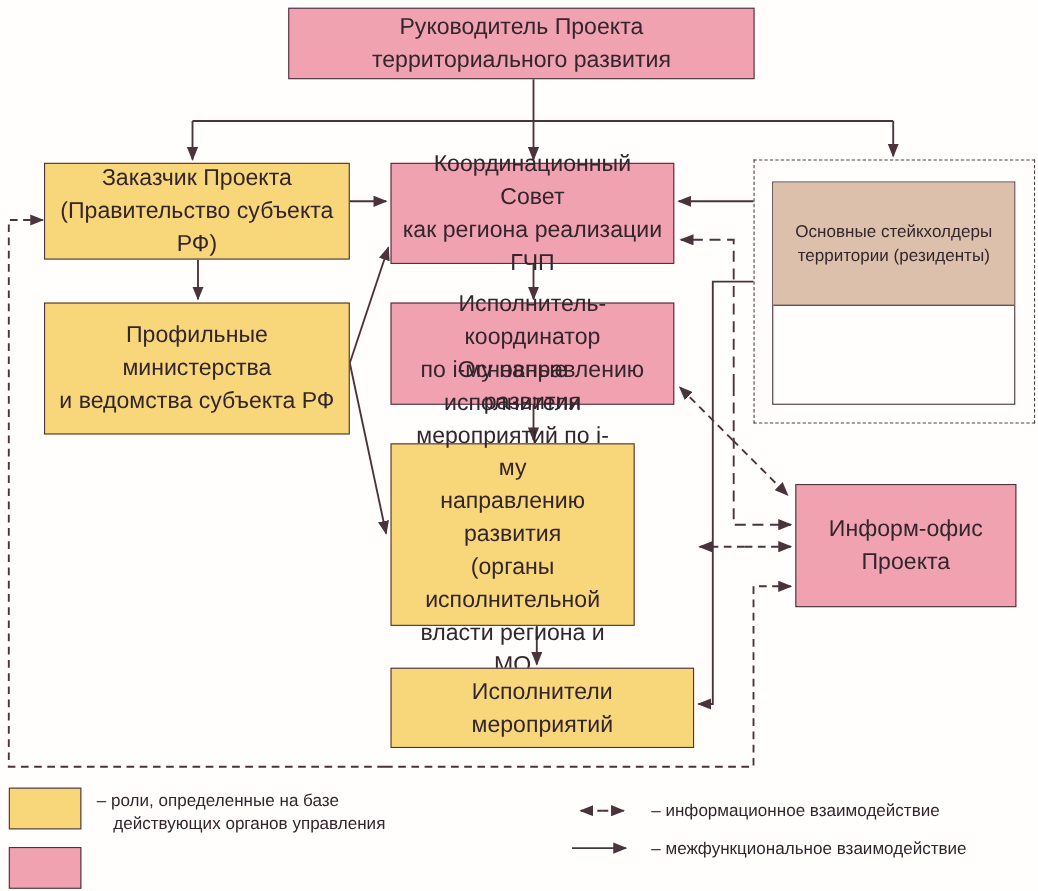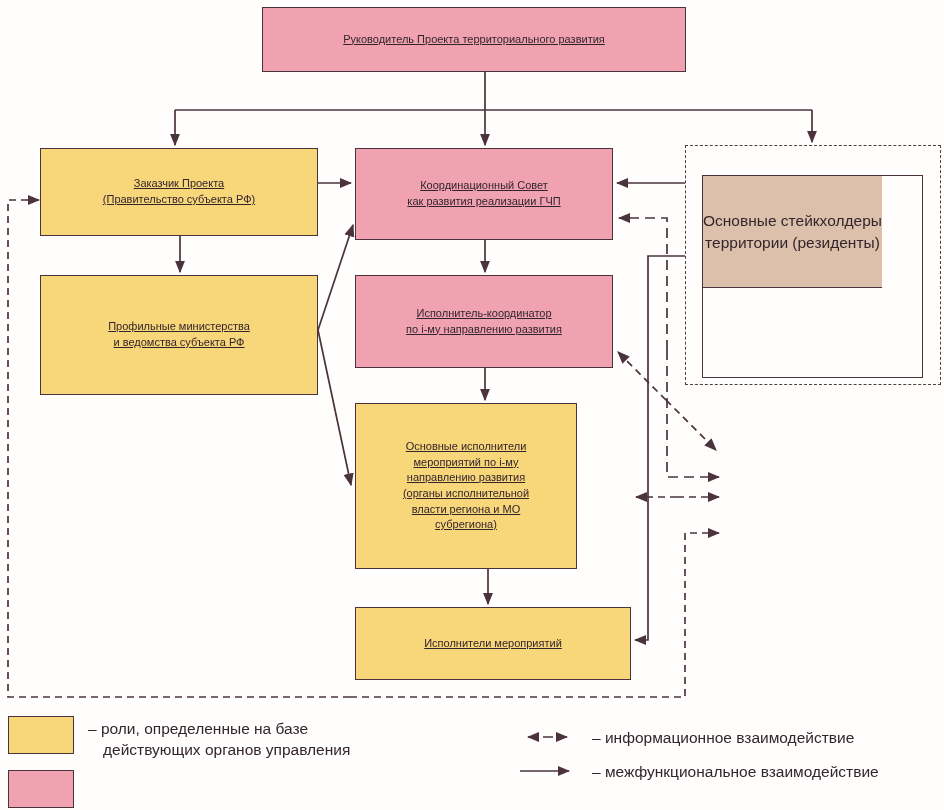--- a/index.html
+++ b/index.html
@@ -3,31 +3,31 @@
 <meta charset="utf-8">
 <style>
   html,body{margin:0;padding:0;background:#fff;}
   .canvas{
     position:relative;width:944px;height:810px;background:#fffefd;
     font-family:"Liberation Sans",sans-serif;color:#33252c;overflow:hidden;
   }
   .node{
     position:absolute;box-sizing:border-box;border:1.7px solid #4a333c;
     display:flex;align-items:center;justify-content:center;text-align:center;
-    white-space:pre-line;font-size:11px;line-height:1.42;padding:4px 10px;text-decoration:underline;
+    white-space:pre-line;font-size:21px;line-height:1.42;padding:4px 10px;
   }
   .existing{background:#f8d67a;}
   .created{background:#f0a2b1;}
   .stake-outer{
     position:absolute;box-sizing:border-box;border:1.7px dashed #4a4045;
     left:685px;top:145px;width:256px;height:240px;
   }
   .stake-box{
-    position:absolute;left:702px;top:175px;width:221px;height:203px;
-    box-sizing:border-box;border:1.6px solid #4a333c;display:flex;
+    position:absolute;left:702px;top:165px;width:221px;height:203px;
+    box-sizing:border-box;border:1.6px solid #4a333c;display:flex;flex-direction:column;
   }
   .stake-cell{
     flex:0 0 auto;display:flex;align-items:center;justify-content:center;
     text-align:center;white-space:pre-line;font-size:15.5px;line-height:1.42;
     background:#dcc0ab;box-sizing:border-box;
   }
   .stake-cell.top{height:112px;border-bottom:1.6px solid #4a333c;}
   .stake-cell.bottom{flex:1 1 auto;}
   svg.overlay{position:absolute;left:0;top:0;pointer-events:none;}
   svg .ln{stroke:#4a333c;stroke-width:1.7;fill:none;}
@@ -89,40 +89,41 @@
 
   <div class="node created" style="left:262px;top:7px;width:424px;height:65px">Руководитель Проекта территориального развития</div>
 
   <div class="node existing" style="left:40px;top:148px;width:278px;height:88px">Заказчик Проекта
 (Правительство субъекта РФ)</div>
 
   <div class="node existing" style="left:40px;top:275px;width:278px;height:120px">Профильные министерства
 и ведомства субъекта РФ</div>
 
   <div class="node created" style="left:355px;top:148px;width:258px;height:92px">Координационный Совет
-как развития реализации ГЧП</div>
+как региона реализации ГЧП</div>
 
   <div class="node created" style="left:355px;top:275px;width:258px;height:93px">Исполнитель-координатор
 по i-му направлению развития</div>
 
   <div class="node existing" style="left:355px;top:403px;width:222px;height:166px">Основные исполнители
 мероприятий по i-му
 направлению развития
 (органы исполнительной
 власти региона и МО
 субрегиона)</div>
 
   <div class="node existing" style="left:355px;top:607px;width:276px;height:73px">Исполнители мероприятий</div>
 
   <div class="stake-outer"></div>
   <div class="stake-box">
     <div class="stake-cell top">Основные стейкхолдеры
 территории (резиденты)</div>
   </div>
 
+  <div class="node created" style="left:723px;top:440px;width:201px;height:112px">Информ-офис Проекта</div>
 
   <div class="swatch existing" style="left:8px;top:716px"></div>
   <div class="legend-text" style="left:88px;top:718px;width:330px">– роли, определенные на базе
 действующих органов управления</div>
 
   <div class="swatch created" style="left:8px;top:770px"></div>
 
   <div class="legend-text" style="left:592px;top:727px;width:340px">– информационное взаимодействие</div>
 
   <div class="legend-text" style="left:592px;top:761px;width:350px">– межфункциональное взаимодействие</div>

